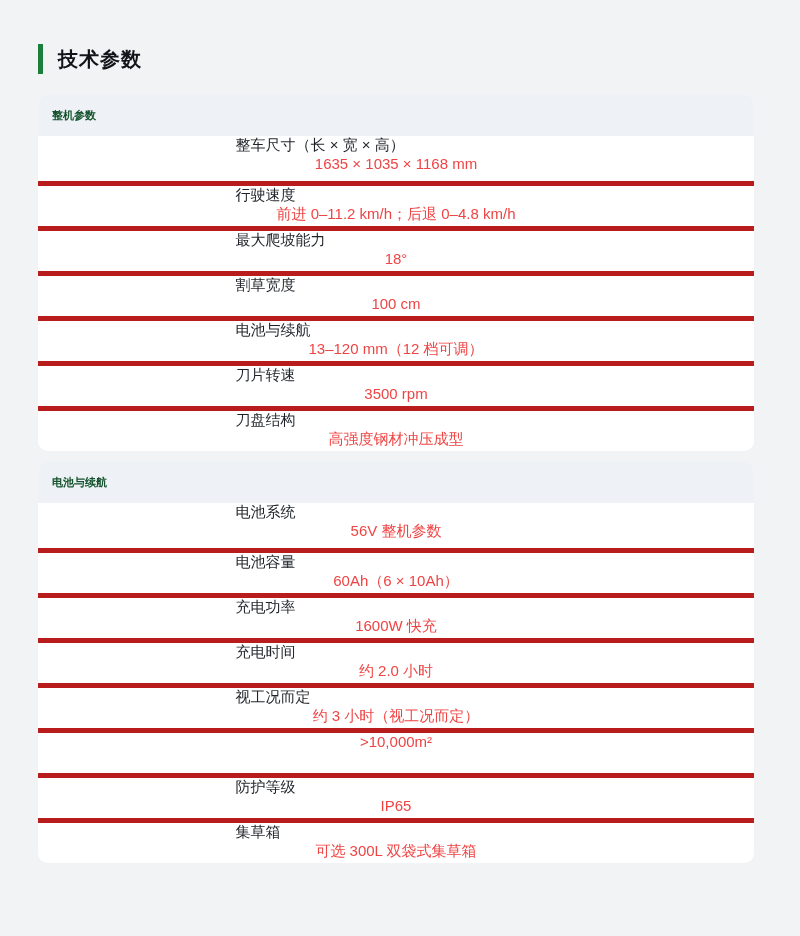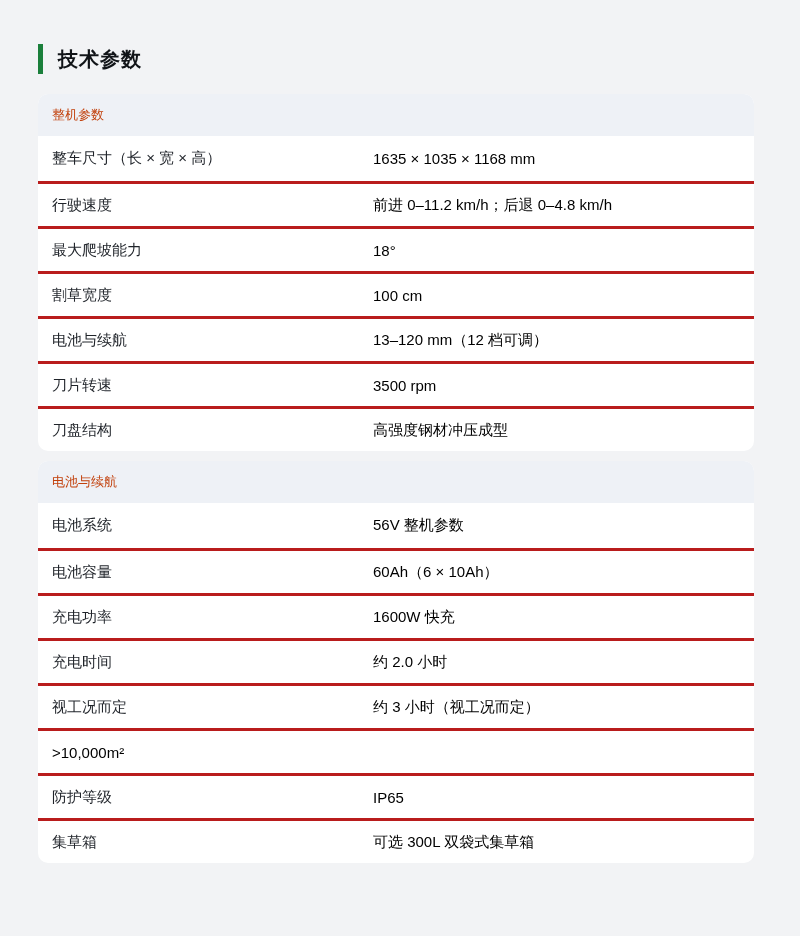--- a/index.html
+++ b/index.html
@@ -40,42 +40,43 @@
     border-radius: 10px;
     overflow: hidden;
     margin-bottom: 10px;
   }
   .card-heading {
     background: #eef1f6;
     height: 42px;
     display: flex;
     align-items: center;
     padding: 0 14px;
-    font-size: 13px;
-    font-weight: 400;
-    color: #c2410c;
+    font-size: 11px;
+    font-weight: 700;
+    color: #14532d;
   }
   .rows .row {
     height: 45px;
     display: flex;
     align-items: center;
     padding: 0 14px;
     box-sizing: border-box;
     font-size: 15px;
+    flex-direction: column;
   }
   .rows .row + .row {
-    border-top: 3px solid #b91c1c;
+    border-top: 5px solid #b91c1c;
   }
   .row .label {
     width: 321px;
     flex-shrink: 0;
     color: #1f2329;
   }
   .row .value {
-    color: #000000;
+    color: #ef4444;
   }
 </style>
 </head>
 <body>
 
 <div class="page">
   <div class="title-row">
     <div class="accent-bar" style="background: rgb(27, 127, 59);"></div>
     <div class="page-title">技术参数</div>
   </div>

